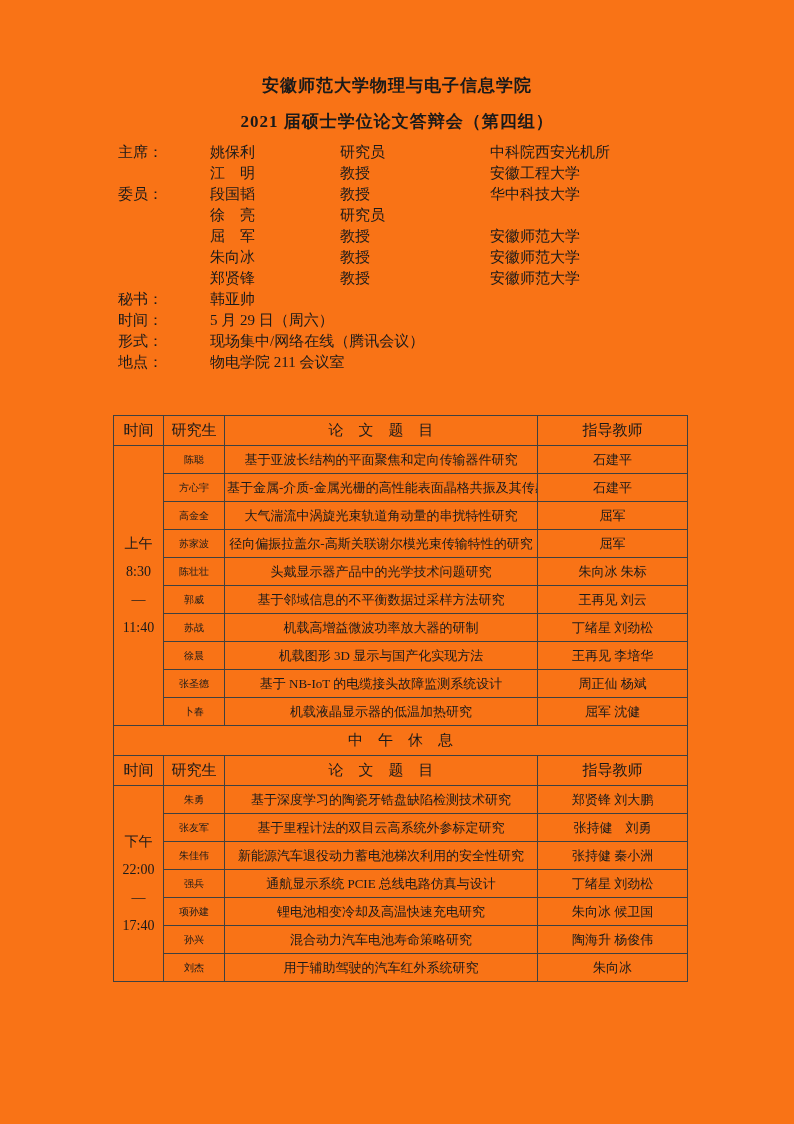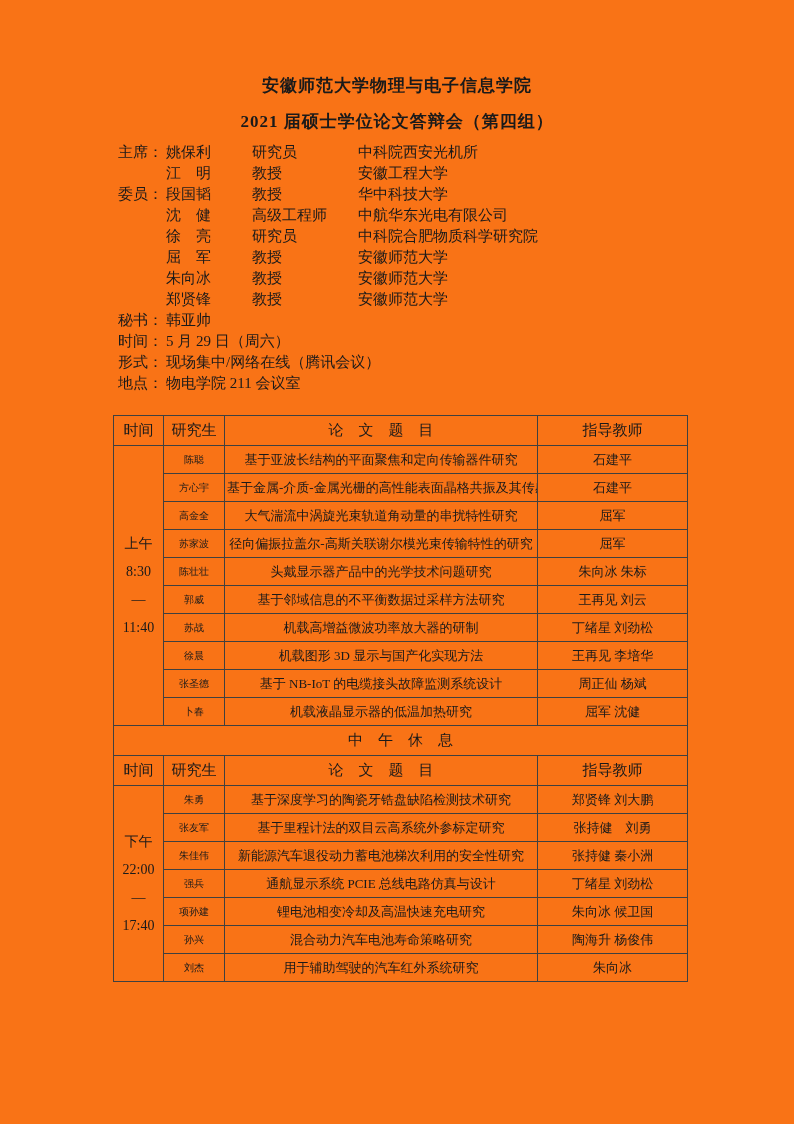--- a/index.html
+++ b/index.html
@@ -9,21 +9,21 @@
     font-family: "Liberation Serif", "DejaVu Serif", serif;
     color: #1a1a1a;
   }
   .page { position: relative; width: 794px; height: 1124px; background: #f97316; overflow: hidden; }
 
   .doc-title { position: absolute; left: 0; width: 100%; text-align: center; font-weight: bold; font-size: 17px; letter-spacing: 1px; }
   .doc-title.t1 { top: 74px; }
   .doc-title.t2 { top: 110px; }
 
   .info { position: absolute; top: 142px; left: 118px; width: 560px; font-size: 15px; }
-  .info-row { display: flex; height: 21px; line-height: 21px; white-space: pre; }
+  .info-row { display: flex; height: 21px; line-height: 21px; white-space: pre; gap: 44px; }
   .info-label { width: 48px; }
   .info-name { width: 86px; }
   .info-title { width: 106px; }
   .info-org { flex: 1; }
 
   .table-wrap { position: absolute; top: 415px; left: 113px; }
   table { border-collapse: collapse; table-layout: fixed; width: 574px; padding-left: 28px; }
   col.c-time { width: 50px; }
   col.c-student { width: 61px; }
   col.c-thesis { width: 313px; }
@@ -66,29 +66,22 @@
       <span class="info-org">安徽工程大学</span>
     </div>
     <div class="info-row">
       <span class="info-label">委员：</span>
       <span class="info-name">段国韬</span>
       <span class="info-title">教授</span>
       <span class="info-org">华中科技大学</span>
     </div>
     <div class="info-row">
       <span class="info-label"></span>
-      <span class="info-name">沈　健</span>
-      <span class="info-title">高级工程师</span>
-      <span class="info-org">中航华东光电有限公司</span>
-    </div>
-    <div class="info-row">
-      <span class="info-label"></span>
       <span class="info-name">徐　亮</span>
       <span class="info-title">研究员</span>
-      <span class="info-org">中科院合肥物质科学研究院</span>
     </div>
     <div class="info-row">
       <span class="info-label"></span>
       <span class="info-name">屈　军</span>
       <span class="info-title">教授</span>
       <span class="info-org">安徽师范大学</span>
     </div>
     <div class="info-row">
       <span class="info-label"></span>
       <span class="info-name">朱向冰</span>

